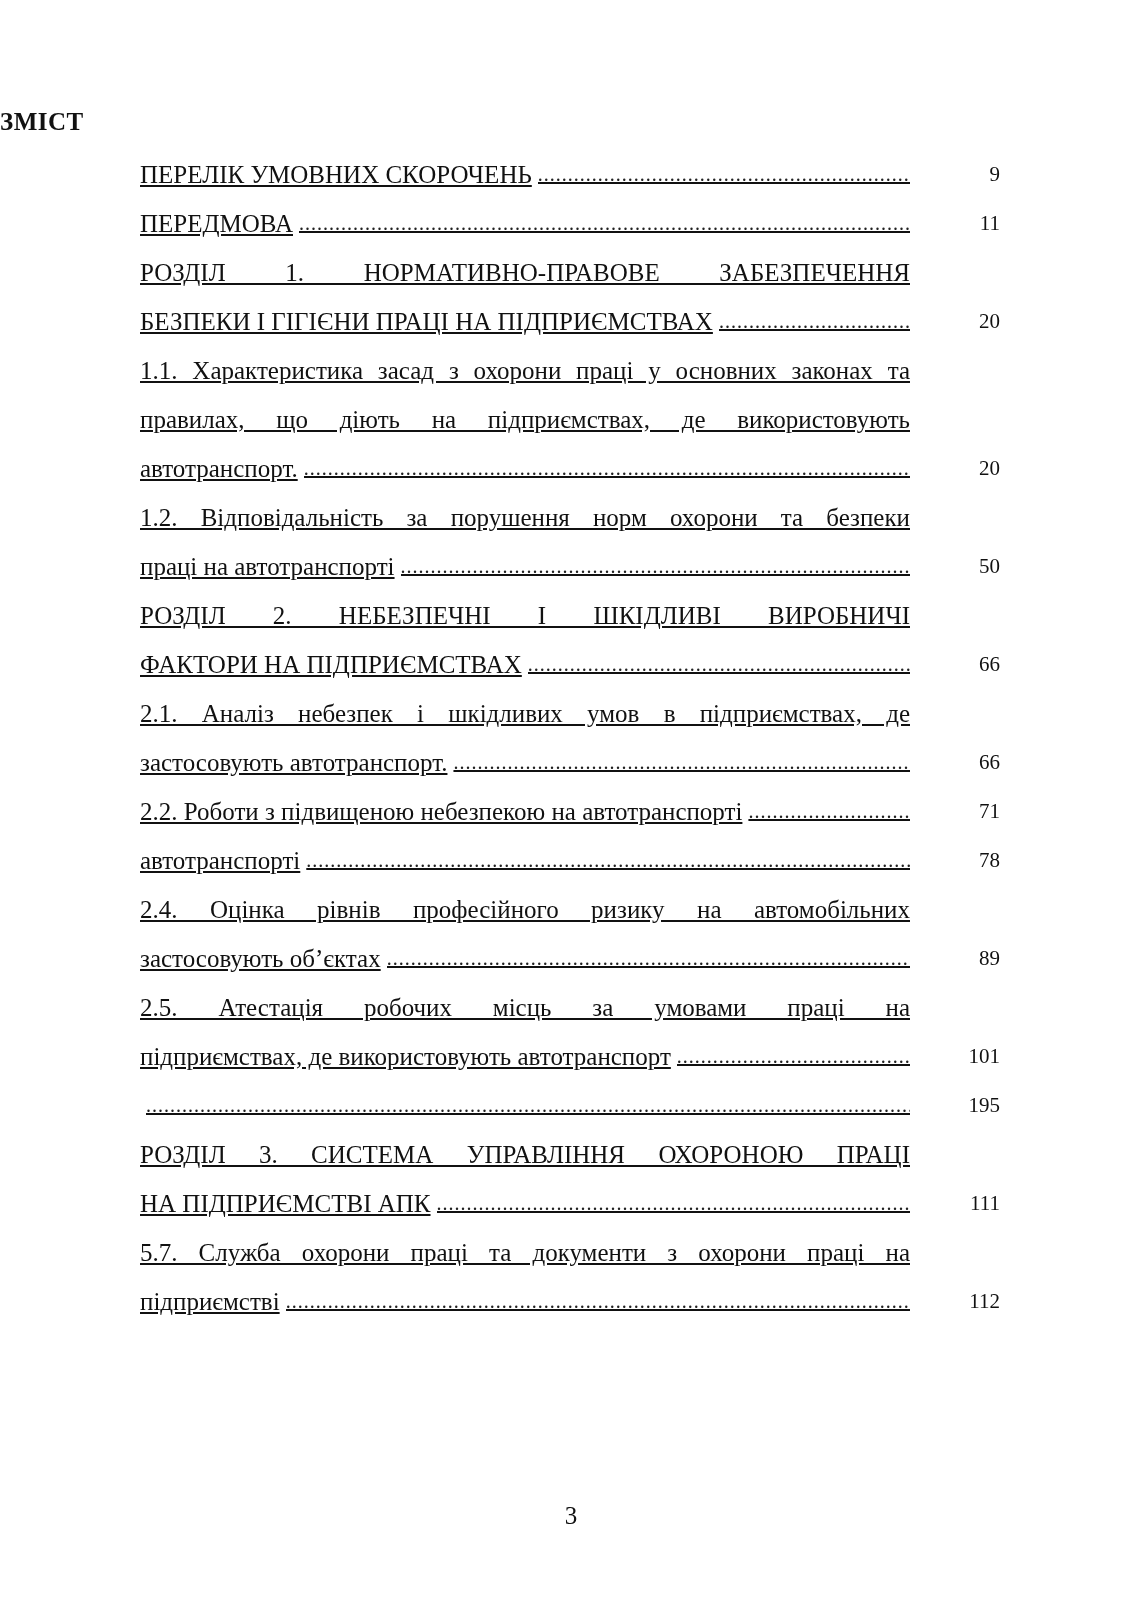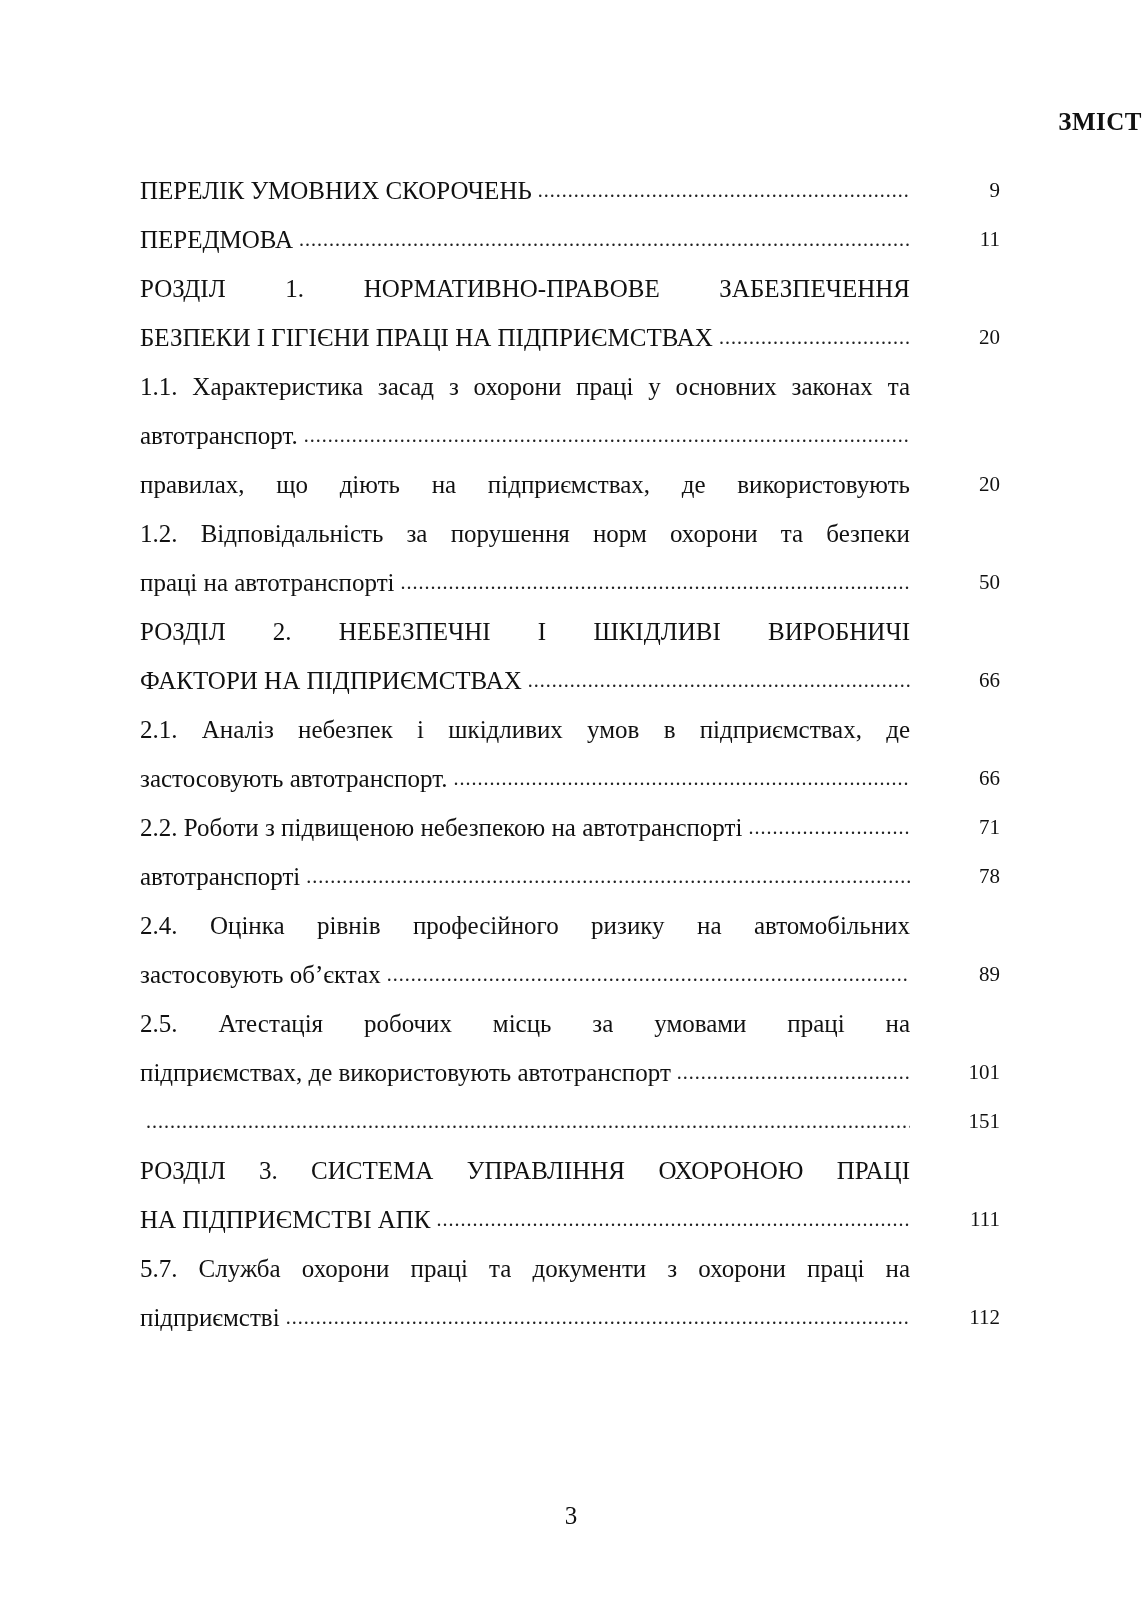--- a/index.html
+++ b/index.html
@@ -4,23 +4,23 @@
 <style>
   html, body { margin: 0; padding: 0; background: #ffffff; }
   body {
     width: 1142px; height: 1615px; position: relative; overflow: hidden;
     font-family: "Liberation Serif", "DejaVu Serif", serif;
     color: #111111;
   }
   .page { position: absolute; left: 0; top: 0; width: 1142px; height: 1615px; }
   .title {
     position: absolute; top: 108px; left: 0; width: 1142px;
-    text-align: right; font-weight: bold; font-size: 25px; letter-spacing: 0.5px;
+    text-align: left; font-weight: bold; font-size: 25px; letter-spacing: 0.5px;
   }
-  .toc { position: absolute; left: 140px; top: 166px; width: 860px; }
+  .toc { position: absolute; left: 140px; top: 150px; width: 860px; text-decoration: underline; }
   .entry { position: relative; }
   .line {
     position: relative; height: 49px; line-height: 49px;
     font-size: 25px; white-space: nowrap;
   }
   .line.just { text-align: justify; text-align-last: justify; width: 770px; }
   .line.last { display: flex; width: 770px; }
   .line.last .txt { flex: 0 0 auto; }
   .line.last .dots {
     flex: 1 1 auto; overflow: hidden; white-space: nowrap;
@@ -66,25 +66,25 @@
       <div class="line just">РОЗДІЛ 1. НОРМАТИВНО-ПРАВОВЕ ЗАБЕЗПЕЧЕННЯ</div>
       <div class="line last">
           <span class="txt">БЕЗПЕКИ І ГІГІЄНИ ПРАЦІ НА ПІДПРИЄМСТВАХ</span>
           <span class="dots"></span>
         </div>
       <span class="pg">20</span>
     </div>
 
     <div class="entry">
       <div class="line just">1.1. Характеристика засад з охорони праці у основних законах та</div>
+      <div class="line just">правилах, що діють на підприємствах, де використовують</div>
       <div class="line last">
           <span class="txt">автотранспорт.</span>
           <span class="dots"></span>
         </div>
-      <div class="line just">правилах, що діють на підприємствах, де використовують</div>
       <span class="pg">20</span>
     </div>
 
     <div class="entry">
       <div class="line just">1.2. Відповідальність за порушення норм охорони та безпеки</div>
       <div class="line last">
           <span class="txt">праці на автотранспорті</span>
           <span class="dots"></span>
         </div>
       <span class="pg">50</span>
@@ -139,21 +139,21 @@
           <span class="txt">підприємствах, де використовують автотранспорт</span>
           <span class="dots"></span>
         </div>
       <span class="pg">101</span>
     </div>
 
     <div class="entry">
       <div class="line last">
           <span class="dots"></span>
         </div>
-      <span class="pg">151</span>
+      <span class="pg">195</span>
     </div>
 
     <div class="entry">
       <div class="line just">РОЗДІЛ 3. СИСТЕМА УПРАВЛІННЯ ОХОРОНОЮ ПРАЦІ</div>
       <div class="line last">
           <span class="txt">НА ПІДПРИЄМСТВІ АПК</span>
           <span class="dots"></span>
         </div>
       <span class="pg">111</span>
     </div>

